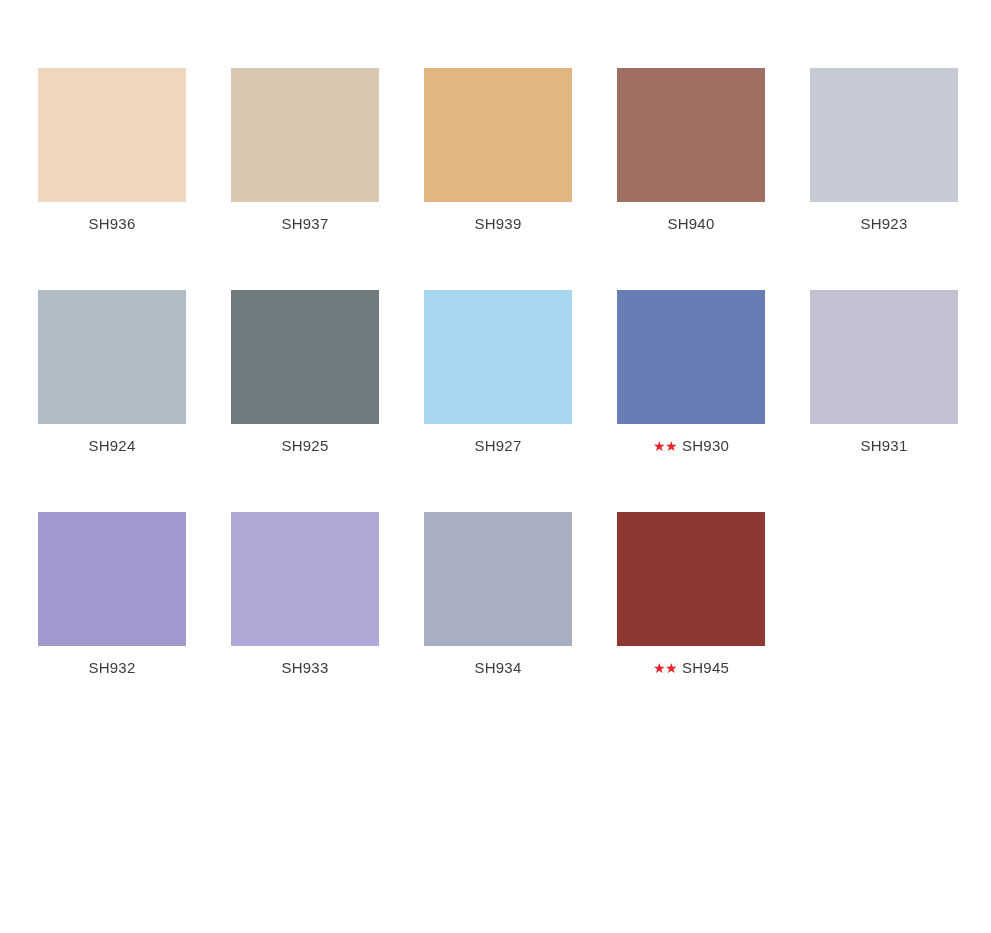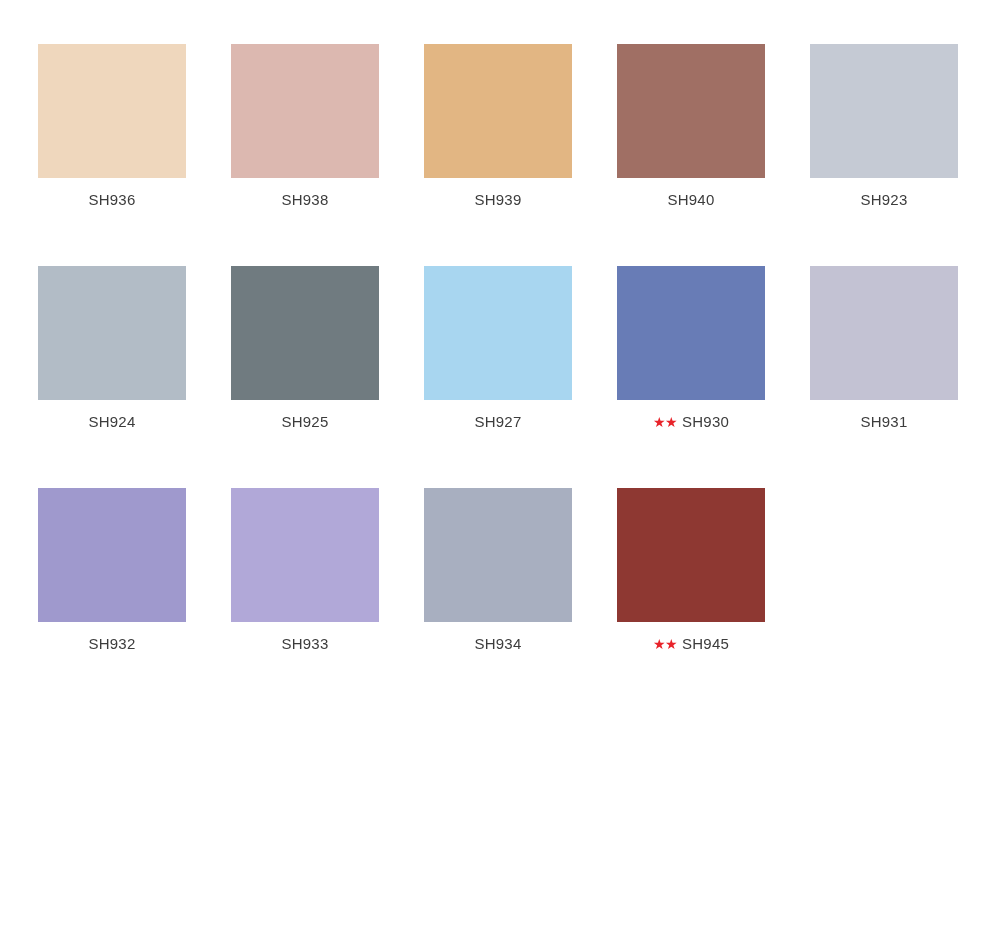--- a/index.html
+++ b/index.html
@@ -12,21 +12,21 @@
     height: 933px;
     font-family: "Liberation Sans", sans-serif;
     overflow: hidden;
   }
   #palette-board {
     position: relative;
     width: 991px;
     height: 933px;
     background: #ffffff;
     box-sizing: border-box;
-    padding: 44px 36px 0 38px;
+    padding: 68px 36px 0 38px;
     border-radius: 18px;
   }
   .swatch-grid {
     display: grid;
     grid-template-columns: repeat(5, 148px);
     grid-template-rows: repeat(4, 165px);
     column-gap: 45px;
     row-gap: 57px;
   }
   .swatch-cell {
@@ -74,23 +74,23 @@
 
 <div id="palette-board">
   <div class="swatch-grid">
       <div class="swatch-cell">
         <div class="swatch-chip" style="background-color: rgb(239, 215, 189);"></div>
         <div class="swatch-caption">
           <span class="swatch-code">SH936</span>
         </div>
       </div>
       <div class="swatch-cell">
-        <div class="swatch-chip" style="background-color: rgb(220, 184, 176);"></div>
+        <div class="swatch-chip" style="background-color: rgb(217, 199, 178);"></div>
         <div class="swatch-caption">
-          <span class="swatch-code">SH938</span>
+          <span class="swatch-code">SH937</span>
         </div>
       </div>
       <div class="swatch-cell">
         <div class="swatch-chip" style="background-color: rgb(226, 182, 131);"></div>
         <div class="swatch-caption">
           <span class="swatch-code">SH939</span>
         </div>
       </div>
       <div class="swatch-cell">
         <div class="swatch-chip" style="background-color: rgb(160, 111, 100);"></div>

